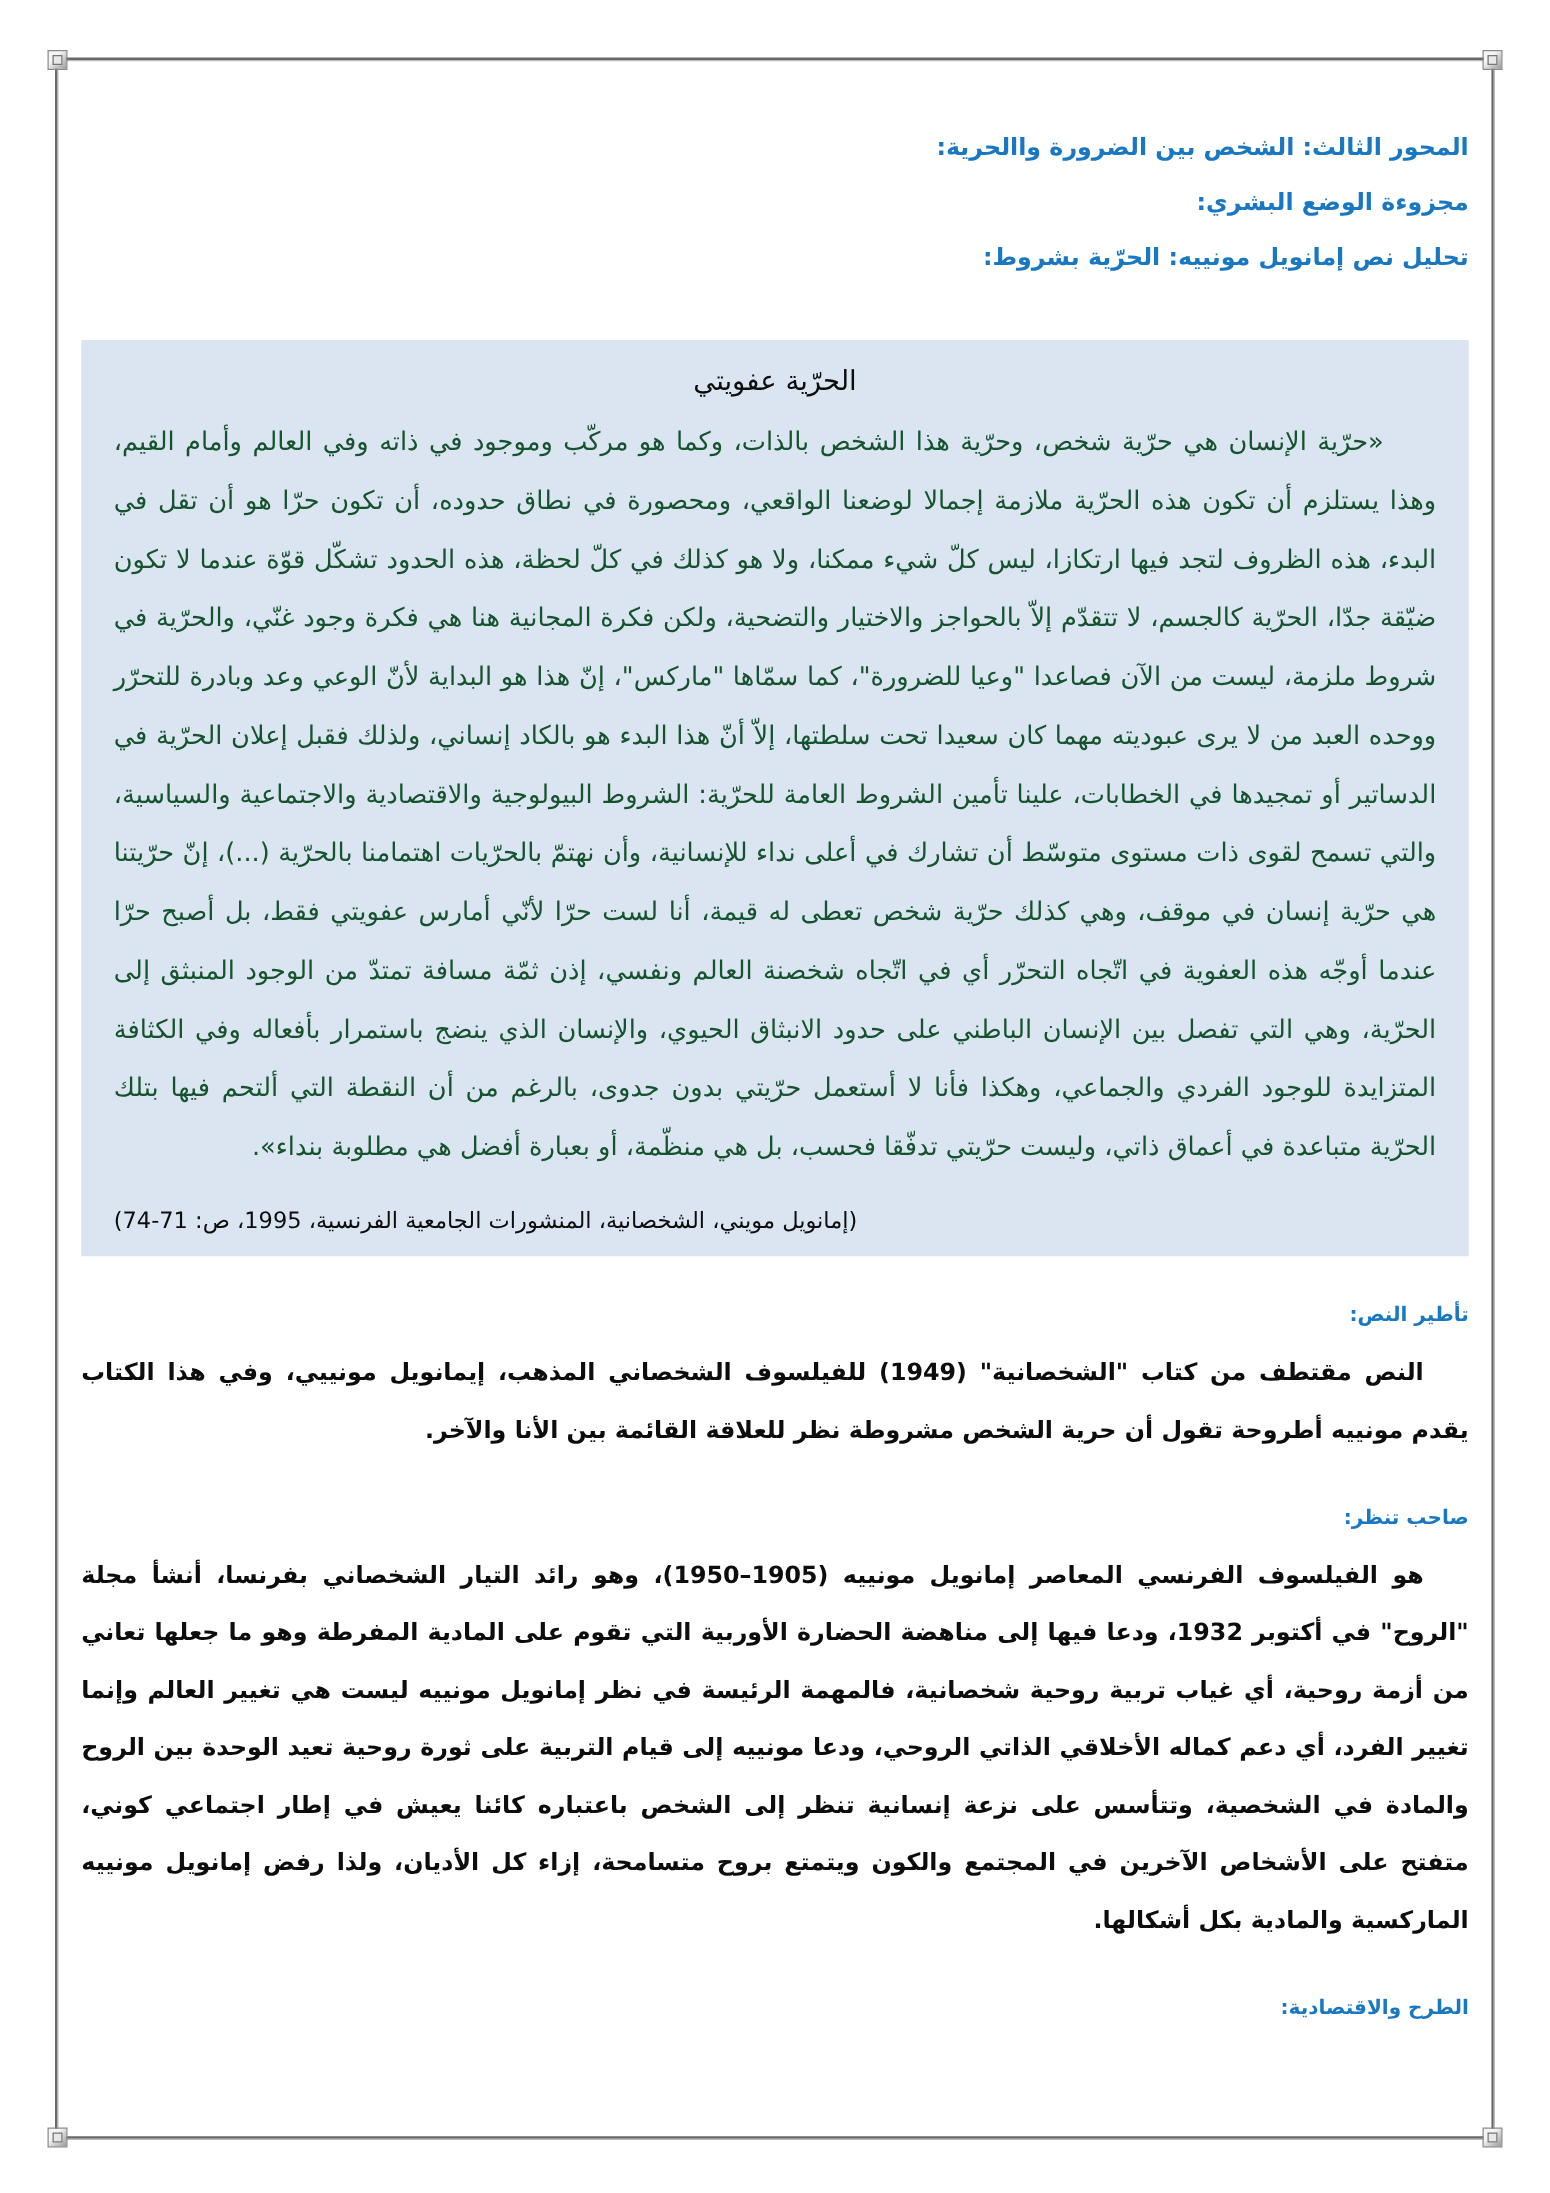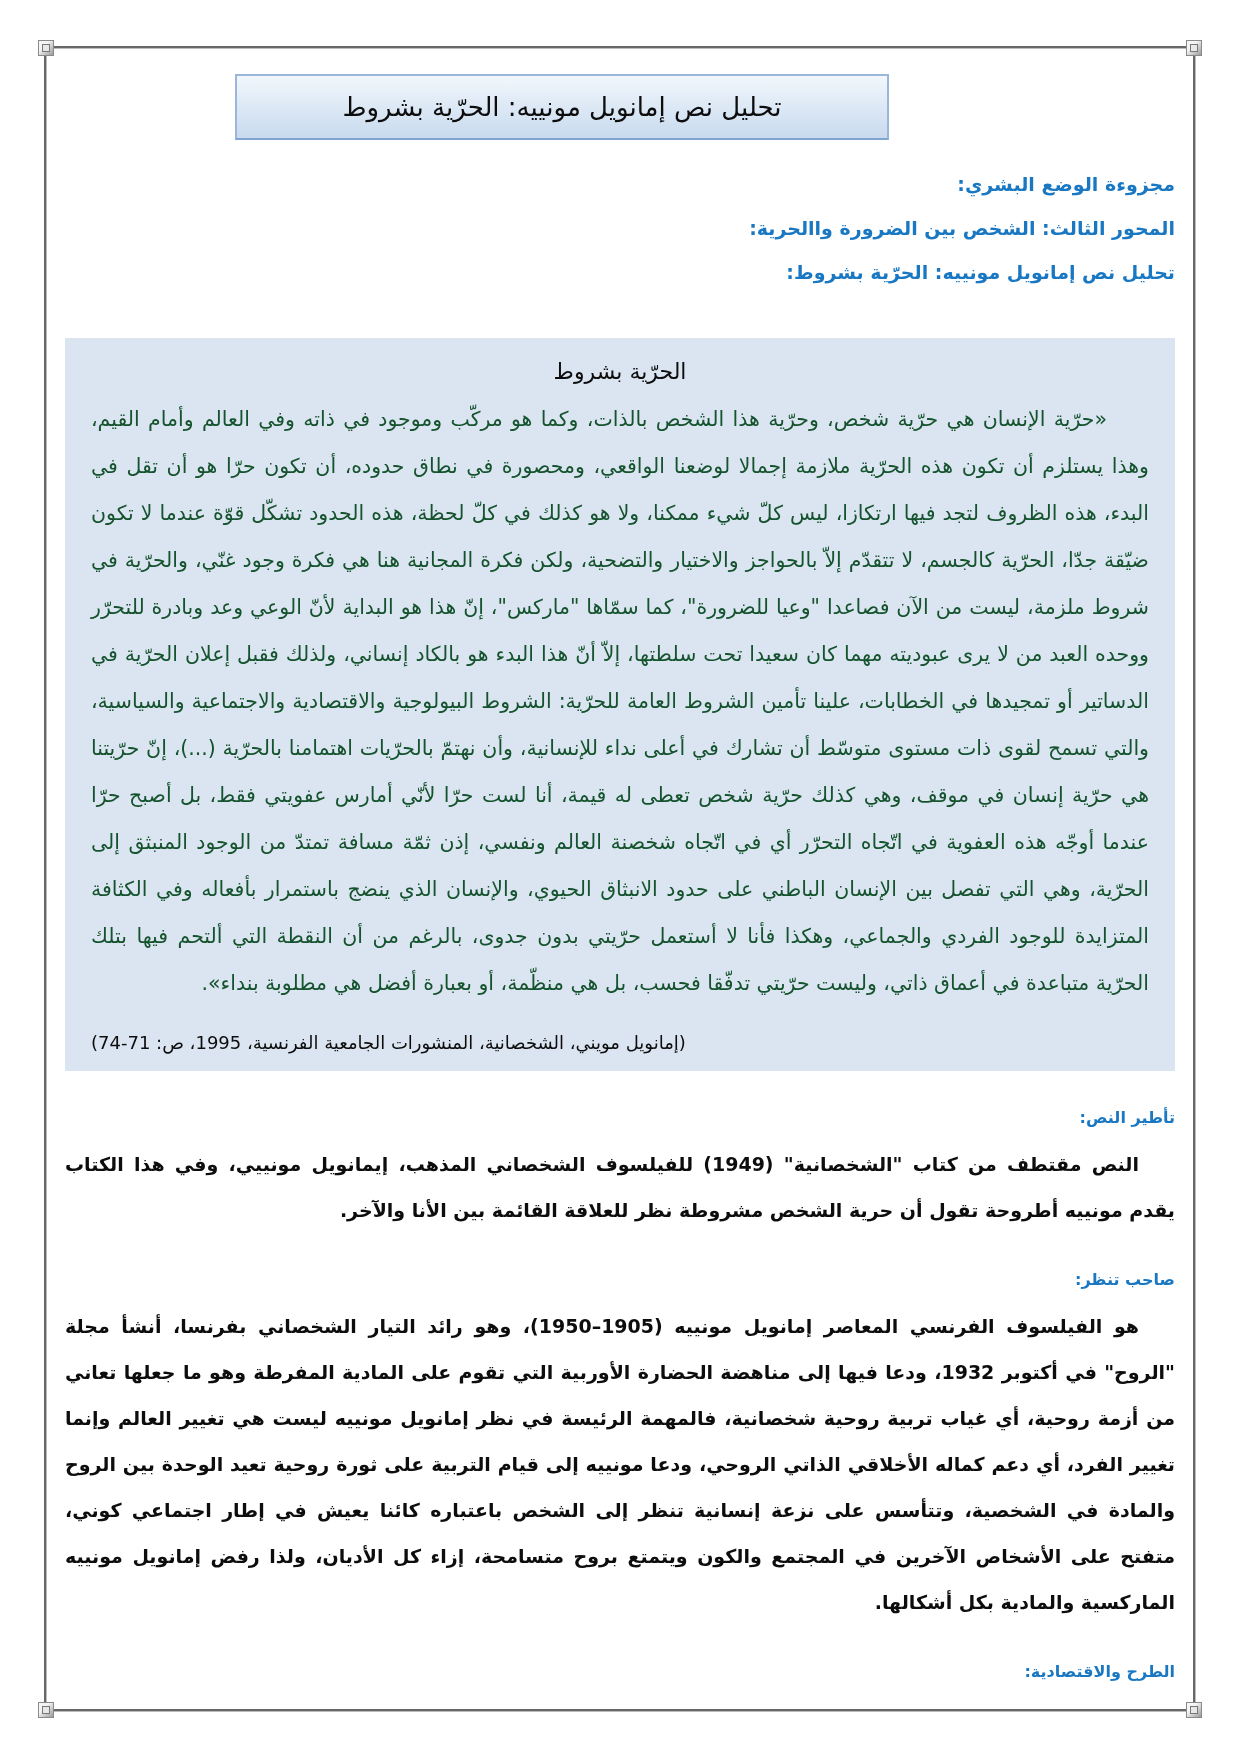--- a/index.html
+++ b/index.html
@@ -101,32 +101,29 @@
 
 <div class="frame">
   <span class="corner tl"></span>
   <span class="corner tr"></span>
   <span class="corner bl"></span>
   <span class="corner br"></span>
 </div>
 
 <div class="content">
 
-  <div class="title-box">
-    <span>تحليل نص إمانويل مونييه: الحرّية بشروط</span>
-  </div>
 
   <div class="headers">
+    <div>المحور الثالث: الشخص بين الضرورة واالحرية:</div>
     <div>مجزوءة الوضع البشري:</div>
-    <div>المحور الثالث: الشخص بين الضرورة واالحرية:</div>
     <div>تحليل نص إمانويل مونييه: الحرّية بشروط:</div>
   </div>
 
   <div class="quote-box">
-    <div class="quote-heading">الحرّية بشروط</div>
+    <div class="quote-heading">الحرّية عفويتي</div>
     <div class="quote-para">«حرّية الإنسان هي حرّية شخص، وحرّية هذا الشخص بالذات، وكما هو مركّب وموجود في ذاته وفي العالم وأمام القيم، وهذا يستلزم أن تكون هذه الحرّية ملازمة إجمالا لوضعنا الواقعي، ومحصورة في نطاق حدوده، أن تكون حرّا هو أن تقل في البدء، هذه الظروف لتجد فيها ارتكازا، ليس كلّ شيء ممكنا، ولا هو كذلك في كلّ لحظة، هذه الحدود تشكّل قوّة عندما لا تكون ضيّقة جدّا، الحرّية كالجسم، لا تتقدّم إلاّ بالحواجز والاختيار والتضحية، ولكن فكرة المجانية هنا هي فكرة وجود غنّي، والحرّية في شروط ملزمة، ليست من الآن فصاعدا "وعيا للضرورة"، كما سمّاها "ماركس"، إنّ هذا هو البداية لأنّ الوعي وعد وبادرة للتحرّر ووحده العبد من لا يرى عبوديته مهما كان سعيدا تحت سلطتها، إلاّ أنّ هذا البدء هو بالكاد إنساني، ولذلك فقبل إعلان الحرّية في الدساتير أو تمجيدها في الخطابات، علينا تأمين الشروط العامة للحرّية: الشروط البيولوجية والاقتصادية والاجتماعية والسياسية، والتي تسمح لقوى ذات مستوى متوسّط أن تشارك في أعلى نداء للإنسانية، وأن نهتمّ بالحرّيات اهتمامنا بالحرّية (...)، إنّ حرّيتنا هي حرّية إنسان في موقف، وهي كذلك حرّية شخص تعطى له قيمة، أنا لست حرّا لأنّي أمارس عفويتي فقط، بل أصبح حرّا عندما أوجّه هذه العفوية في اتّجاه التحرّر أي في اتّجاه شخصنة العالم ونفسي، إذن ثمّة مسافة تمتدّ من الوجود المنبثق إلى الحرّية، وهي التي تفصل بين الإنسان الباطني على حدود الانبثاق الحيوي، والإنسان الذي ينضج باستمرار بأفعاله وفي الكثافة المتزايدة للوجود الفردي والجماعي، وهكذا فأنا لا أستعمل حرّيتي بدون جدوى، بالرغم من أن النقطة التي ألتحم فيها بتلك الحرّية متباعدة في أعماق ذاتي، وليست حرّيتي تدفّقا فحسب، بل هي منظّمة، أو بعبارة أفضل هي مطلوبة بنداء».</div>
     <div class="attribution">(إمانويل مويني، الشخصانية، المنشورات الجامعية الفرنسية، 1995، ص: 71-74)</div>
   </div>
 
   <div>
     <div class="section-heading">تأطير النص:</div>
     <div class="section-body">النص مقتطف من كتاب "الشخصانية" (1949) للفيلسوف الشخصاني المذهب، إيمانويل مونييي، وفي هذا الكتاب يقدم مونييه أطروحة تقول أن حرية الشخص مشروطة نظر للعلاقة القائمة بين الأنا والآخر.</div>
   </div>
 
   <div>

